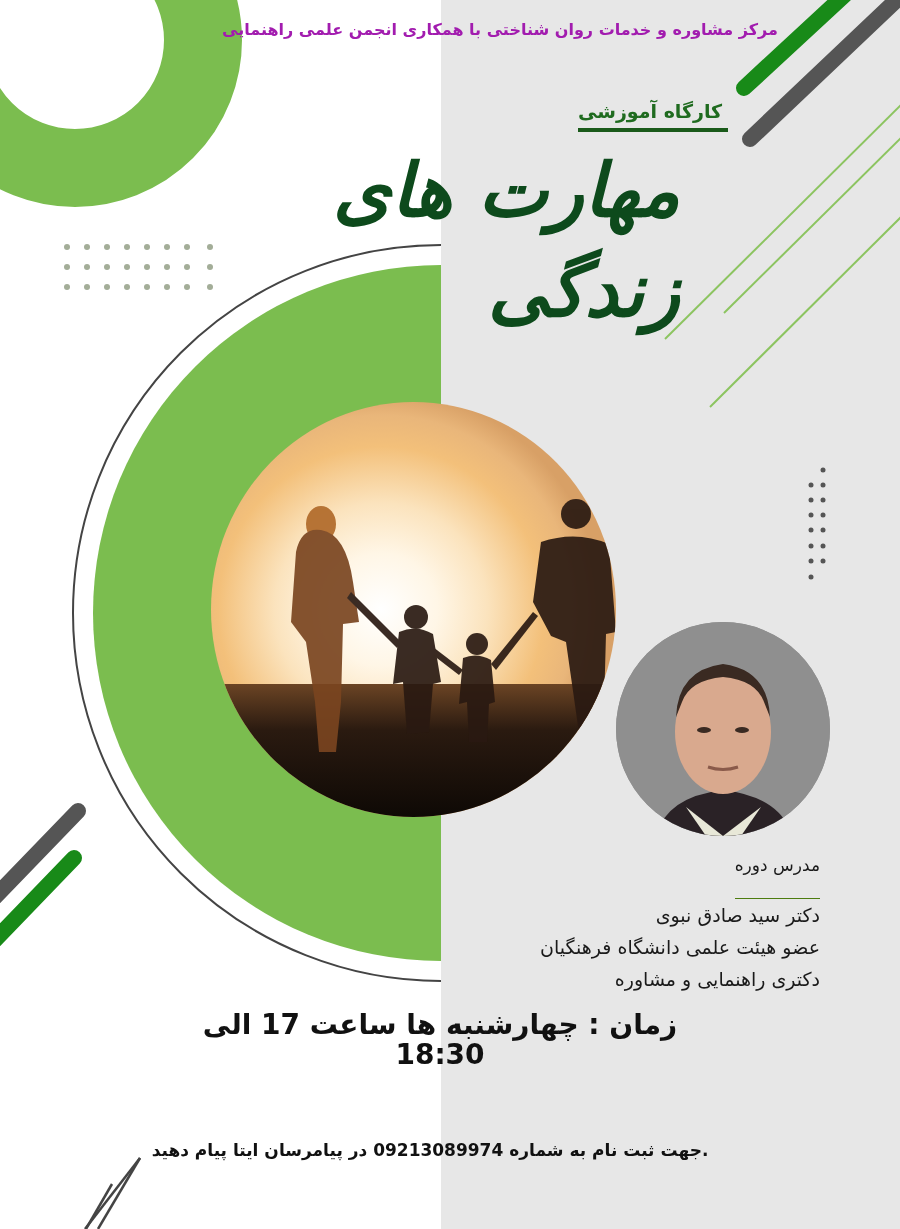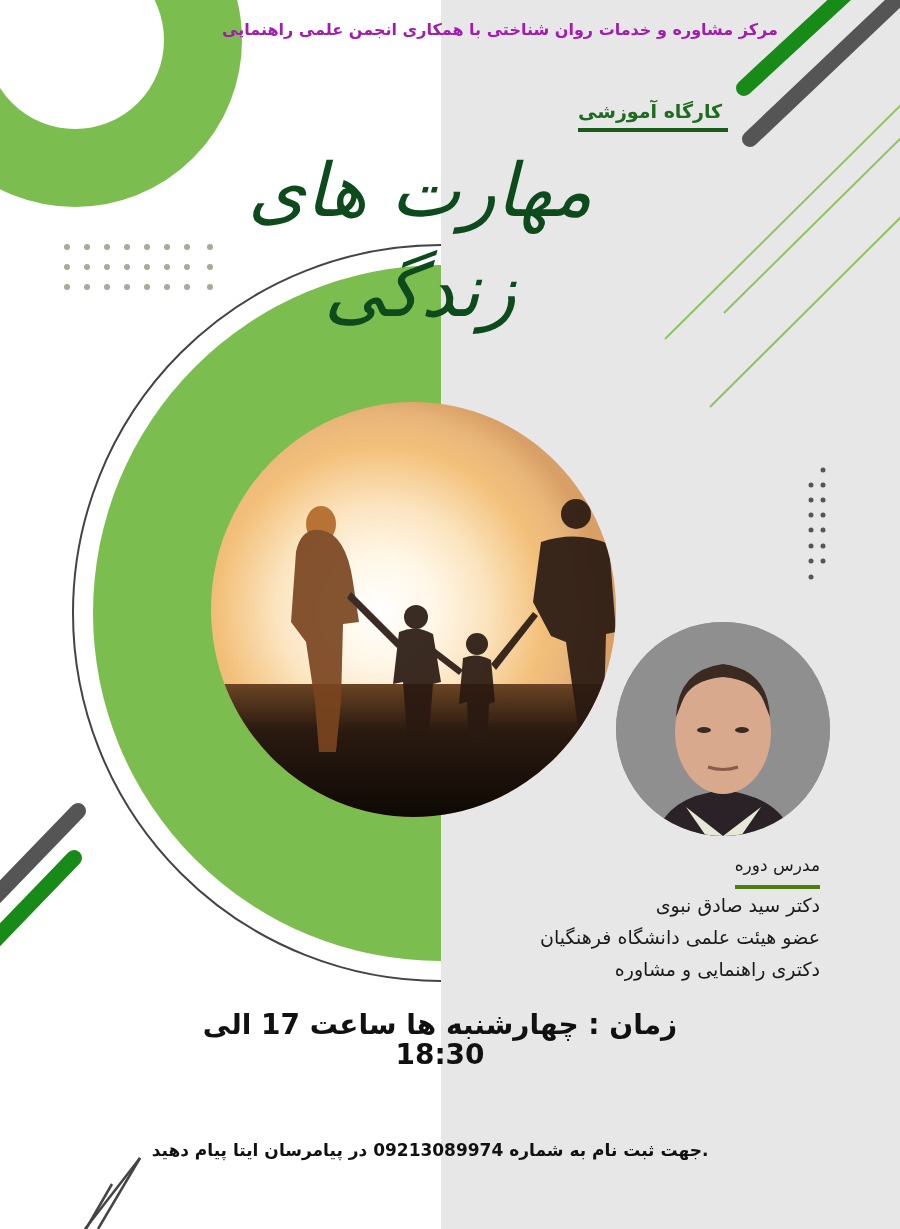--- a/index.html
+++ b/index.html
@@ -16,22 +16,22 @@
       font-weight: bold; font-size: 16px; line-height: 24px; color: #a21caf;
     }
     .subtitle {
       position: absolute; left: 578px; top: 100px; width: 150px;
       direction: rtl; text-align: left;
       font-weight: bold; font-size: 19px; color: #1f6b1f;
       padding-bottom: 6px; border-bottom: 4px solid #1a5a1a;
     }
     .title {
       position: absolute; left: 160px; top: 140px; width: 520px;
-      direction: rtl; text-align: center;
-      font-family: "DejaVu Serif", serif; font-weight: normal; font-style: italic;
+      direction: rtl; 
+      font-family: "DejaVu Serif", serif; font-weight: bold; font-style: italic;
       font-size: 74px; line-height: 100px; color: #0d4a1c;
       letter-spacing: 2px;
     }
 
     .photo-family {
       position: absolute; left: 211px; top: 402px; width: 405px; height: 415px; border-radius: 50%;
       overflow: hidden;
       background: radial-gradient(circle at 42% 50%, #ffffff 0%, #fff6e6 18%, #fbe3bd 34%, #f3c07a 52%, #e9b67a 62%, #d8a066 70%);
     }
     .photo-family .ground {
@@ -41,21 +41,21 @@
     .photo-instructor {
       position: absolute; left: 616px; top: 622px; width: 214px; height: 214px; border-radius: 50%;
       overflow: hidden; background: #8f8f8f;
     }
 
     .instructor {
       position: absolute; left: 440px; top: 848px; width: 380px;
       direction: rtl; text-align: right;
       font-size: 19px; line-height: 32px; color: #1a1a1a;
     }
-    .instructor .role { font-size: 17px; border-bottom: 4px solid #4d7c0f; display: inline-block; padding-bottom: 4px; margin-left: 16px; }
+    .instructor .role { font-size: 17px; border-bottom: 1px solid #4d7c0f; display: inline-block; padding-bottom: 17px; margin-left: 16px; }
 
     .schedule {
       position: absolute; left: 160px; top: 1010px; width: 560px;
       direction: rtl; text-align: center;
       font-weight: bold; font-size: 28px; line-height: 30px; color: #111;
     }
     .register {
       position: absolute; left: 130px; top: 1140px; width: 600px;
       direction: rtl; text-align: center;
       font-weight: bold; font-size: 17px; color: #111;

